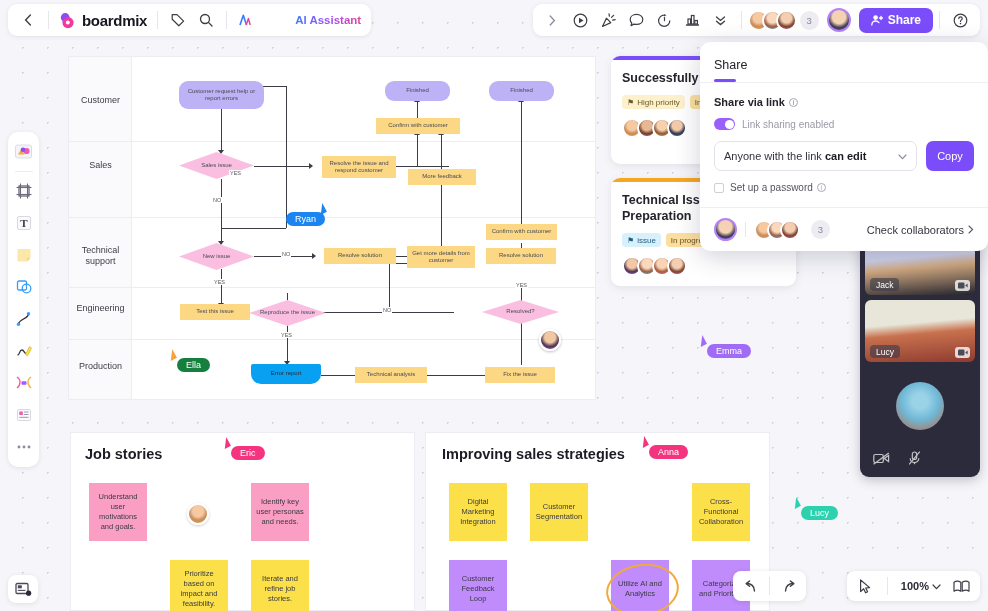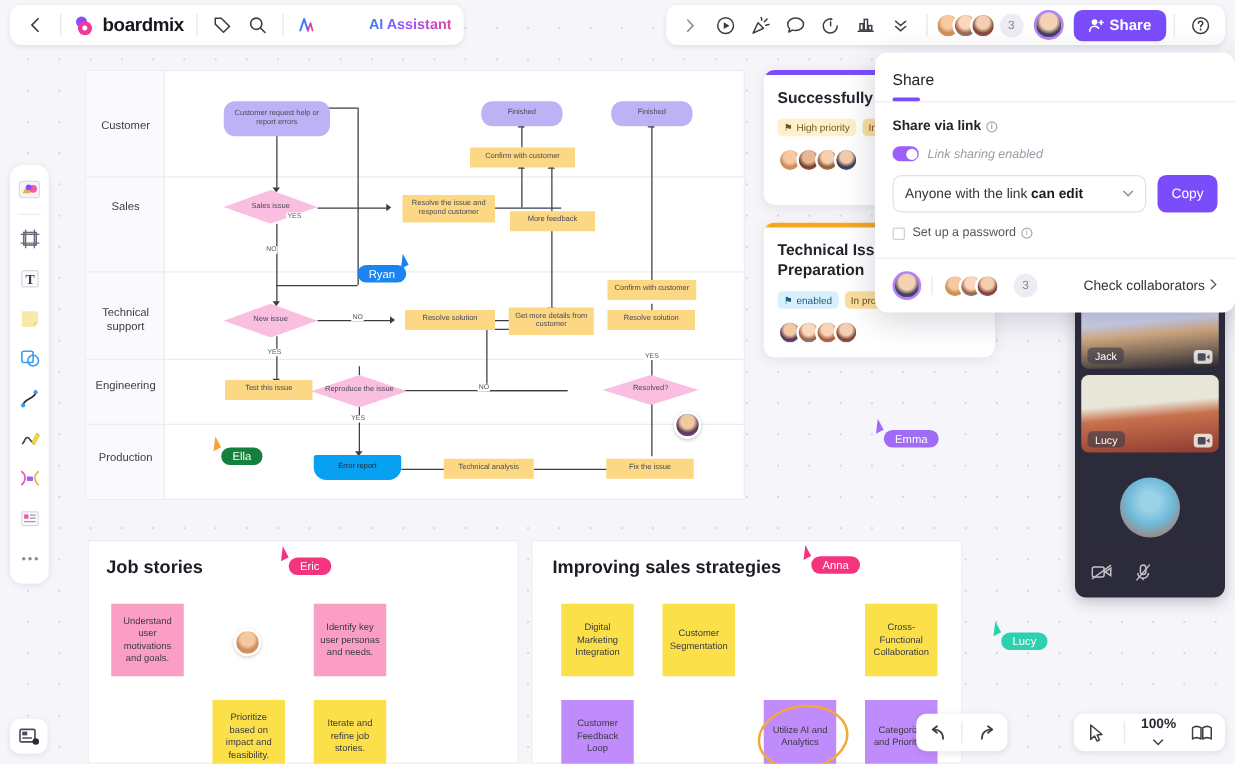--- a/index.html
+++ b/index.html
@@ -125,21 +125,21 @@
   
   #share-dialog{
     position:absolute;left:700px;top:42px;width:288px;background:#fff;border-radius:10px;
     box-shadow:0 6px 26px rgba(30,30,70,.20);z-index:60;overflow:hidden;
   }
   .sd-head{padding:13px 14px 0;border-bottom:1px solid #eeeef3;}
   .sd-tab{font-size:12.5px;color:#23232c;display:inline-block;padding-bottom:7px;font-weight:500;}
   .sd-underline{width:22px;height:3px;background:#7b4dfa;border-radius:2px;margin-bottom:0;}
   .sd-body{padding:13px 14px 14px;}
   .sd-label{font-size:11px;font-weight:bold;color:#23232c;display:flex;align-items:center;gap:4px;}
-  .toggle-row{display:flex;align-items:center;gap:7px;margin-top:10px;font-style:italic;}
+  .toggle-row{display:flex;align-items:center;gap:7px;margin-top:10px;}
   .toggle{width:21px;height:12px;border-radius:7px;background:#9b5ffb;position:relative;cursor:pointer;}
   .toggle .knob{position:absolute;right:1.5px;top:1.5px;width:9px;height:9px;border-radius:50%;background:#fff;}
   .toggle-text{font-size:10px;color:#9a9aa6;}
   .perm-row{display:flex;gap:9px;margin-top:11px;align-items:center;}
   .perm-select{
     flex:1;height:30px;border:1px solid #e2e2ea;border-radius:7px;display:flex;align-items:center;
     justify-content:space-between;padding:0 9px;font-size:11px;color:#33333d;cursor:pointer;
   }
   .perm-select b{color:#1b1b24;}
   .copy-btn{background:#7b4dfa;color:#fff;border:none;border-radius:7px;height:30px;width:48px;font-size:11px;cursor:pointer;font-family:inherit;}
@@ -189,21 +189,21 @@
   
   #undo-redo{
     position:absolute;right:182px;bottom:10px;height:30px;background:#fff;border-radius:8px;
     box-shadow:0 1px 5px rgba(30,30,60,.12);display:flex;align-items:center;padding:0 4px;z-index:35;
   }
   #zoom-ctl{
     position:absolute;right:8px;bottom:10px;height:30px;background:#fff;border-radius:8px;
     box-shadow:0 1px 5px rgba(30,30,60,.12);display:flex;align-items:center;padding:0 6px;gap:2px;z-index:35;
   }
   .zbtn{width:26px;height:24px;display:flex;align-items:center;justify-content:center;border-radius:5px;cursor:pointer;color:#3d3d46;}
-  .zoom-level{font-size:11px;font-weight:bold;color:#2b2b35;display:flex;align-items:center;gap:3px;padding:0 5px;cursor:pointer;flex-direction:column;}
+  .zoom-level{font-size:11px;font-weight:bold;color:#2b2b35;display:flex;align-items:center;gap:3px;padding:0 5px;cursor:pointer;}
   
   .f1{background:radial-gradient(circle at 50% 35%,#f6c9a0 36%,#c98d5f 60%,#e8a33c 100%);}
   .f2{background:radial-gradient(circle at 50% 35%,#f8d3b6 36%,#a8603c 62%,#ef5ab0 100%);}
   .f3{background:radial-gradient(circle at 50% 35%,#e8b894 36%,#6d4326 62%,#f05fae 100%);}
   .f4{background:radial-gradient(circle at 50% 35%,#f3cbab 36%,#3a3a4a 62%,#2f7cf0 100%);}
   .f5{background:radial-gradient(circle at 50% 35%,#f1c7a4 36%,#54374f 62%,#9b5ffb 100%);}
   .f6{background:radial-gradient(circle at 50% 35%,#f7d0ad 36%,#8d5a3c 62%,#f0b341 100%);}
   .f7{background:radial-gradient(circle at 50% 35%,#f9d8bd 36%,#a25f45 62%,#35c5f0 100%);}
   .f8{background:radial-gradient(circle at 50% 35%,#f5cdb0 36%,#7a4630 62%,#ef5ab0 100%);}
   .f9{background:radial-gradient(circle at 50% 35%,#f6d2b4 40%,#3d3d52 65%,#8f58e8 100%);}
@@ -361,21 +361,21 @@
   </div>
 </div>
 
 <div class="task-card" style="left:611px;top:178px;width:185px;height:108px;">
   <div class="topstripe" style="background:#f5a623;"></div>
   <div class="cbody">
     <div class="task-title">Technical Issue Preparation</div>
     <div class="tagrow">
       <div class="tag tag-med">
         <span>⚑</span>
-        <span>enabled</span>
+        <span>issue</span>
       </div>
       <div class="tag tag-prog">
         <span>In progress</span>
       </div>
       <div class="tag tag-date">
         <span>◷</span>
         <span>2024/01/12</span>
       </div>
     </div>
     <div class="card-avs">

